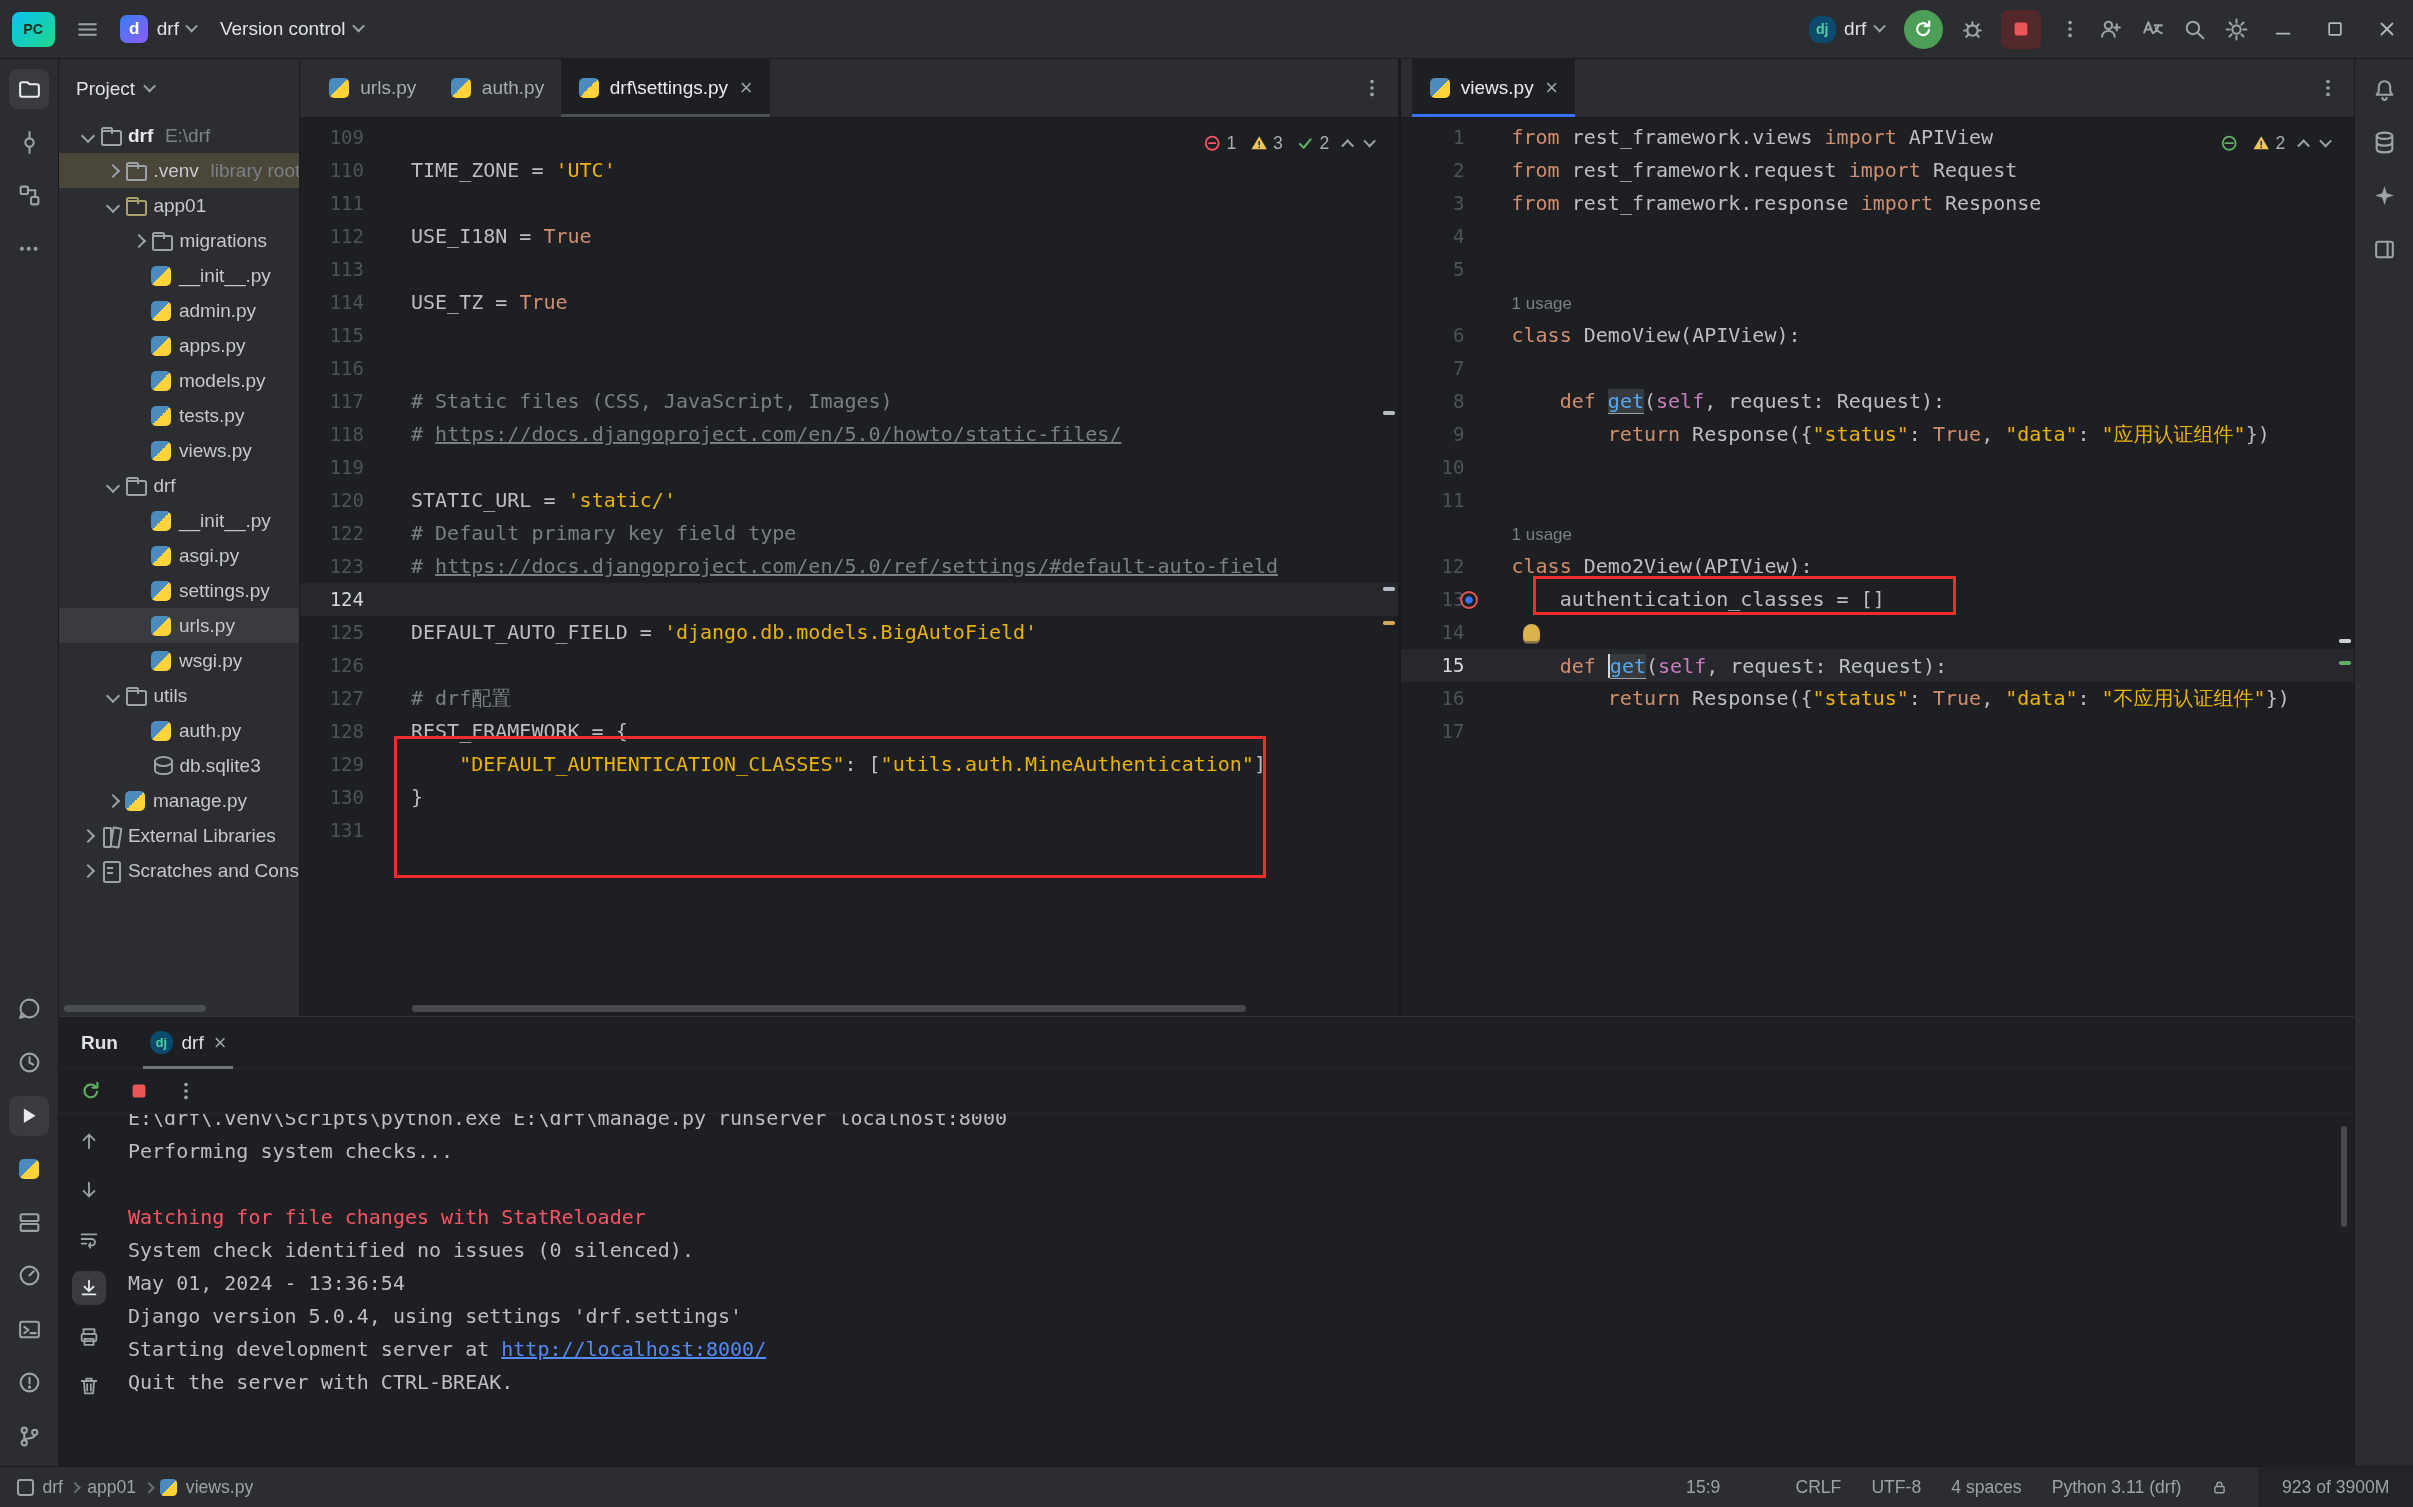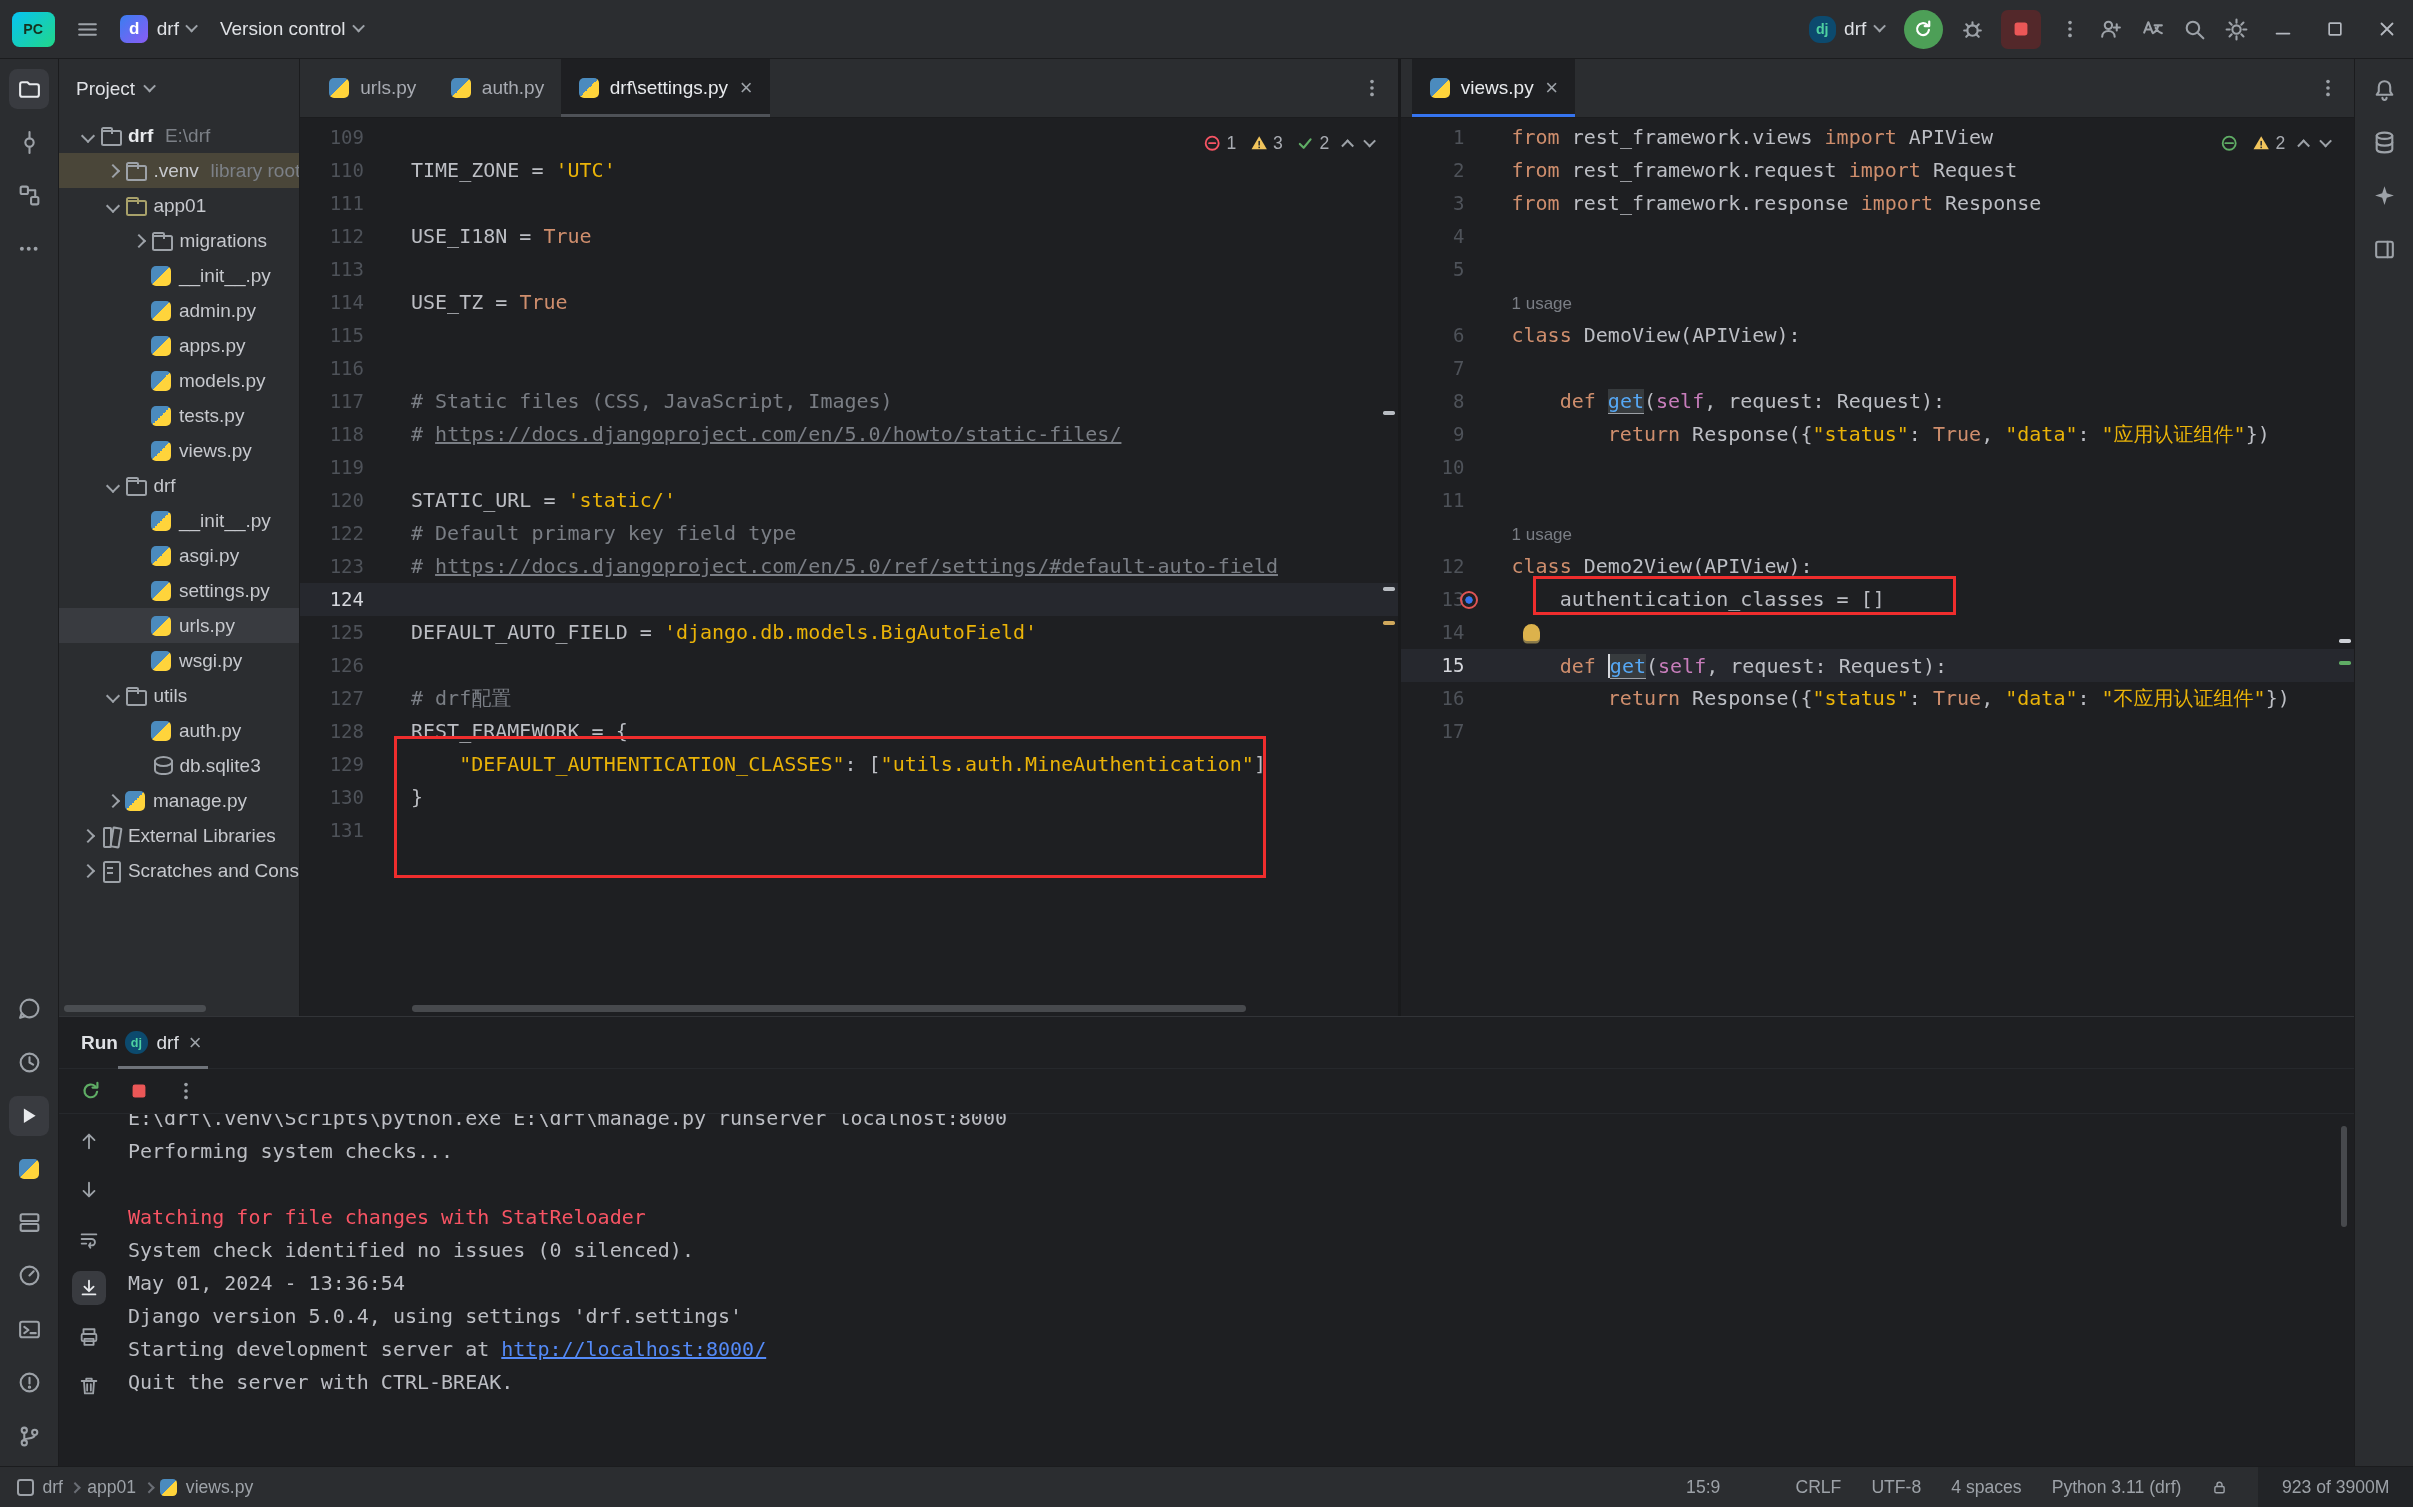--- a/index.html
+++ b/index.html
@@ -89,21 +89,21 @@
   .annot-right{left:132px;top:458px;width:423px;height:39px}
   .inspect{position:absolute;top:15px;right:23.5px;display:flex;align-items:center;gap:13.4px;font-size:17.6px;color:#a8abb2;z-index:8}
   .insp-item{display:flex;align-items:center;gap:5px}
   .gicon-target{position:absolute;left:59px;top:7.5px;width:18.4px;height:18.4px;border-radius:50%;border:2.5px solid #e05555;background:radial-gradient(circle,#3574f0 34%,transparent 40%)}
   .gicon-bulb{position:absolute;left:122px;top:7.5px;width:17px;height:17px;border-radius:50% 50% 4.2px 4.2px;background:#dcb24c;box-shadow:0 2.5px 0 #8a7a4a}
   .stripe{position:absolute;right:3.4px;width:11.7px;height:4.2px;border-radius:1.7px;z-index:6}
   .hscroll{position:absolute;bottom:4.2px;height:6.7px;background:#55585c;border-radius:3.4px;opacity:.75;z-index:6}
 
   
   .run-panel{height:450px;background:#1e1f22;border-top:0.8px solid #323438;display:flex;flex-direction:column;flex:none}
-  .rp-header{height:52px;display:flex;align-items:center;padding:0 22px;border-bottom:0.8px solid #26282c}
+  .rp-header{height:52px;display:flex;align-items:center;gap:25px;padding:0 22px;border-bottom:0.8px solid #26282c}
   .rp-label{font-weight:bold;color:#dfe1e5}
   .rp-tab{display:flex;align-items:center;gap:8.4px;height:52px;padding:0 6.7px;color:#dfe1e5;position:relative}
   .rp-tab::after{content:"";position:absolute;left:0;right:0;bottom:0;height:2.5px;background:#6f737a}
   .rp-toolbar{height:45px;display:flex;align-items:center;gap:25px;padding:0 20px;border-bottom:0.8px solid #26282c;color:#9da2a8}
   .rp-body{flex:1;display:flex;position:relative;overflow:hidden;min-height:0}
   .rp-icons{width:59px;flex:none;display:flex;flex-direction:column;align-items:center;gap:15px;padding-top:10px;color:#9da2a8}
   .rp-icons .sicon{width:34px;height:34px}
   .console{flex:1;min-width:0;overflow:hidden;padding-left:10px;font-family:"DejaVu Sans Mono","Liberation Mono",monospace;font-size:20px;line-height:33px}
   .cl{height:33px;white-space:pre}
   .cl:first-child{margin-top:-11.7px}

